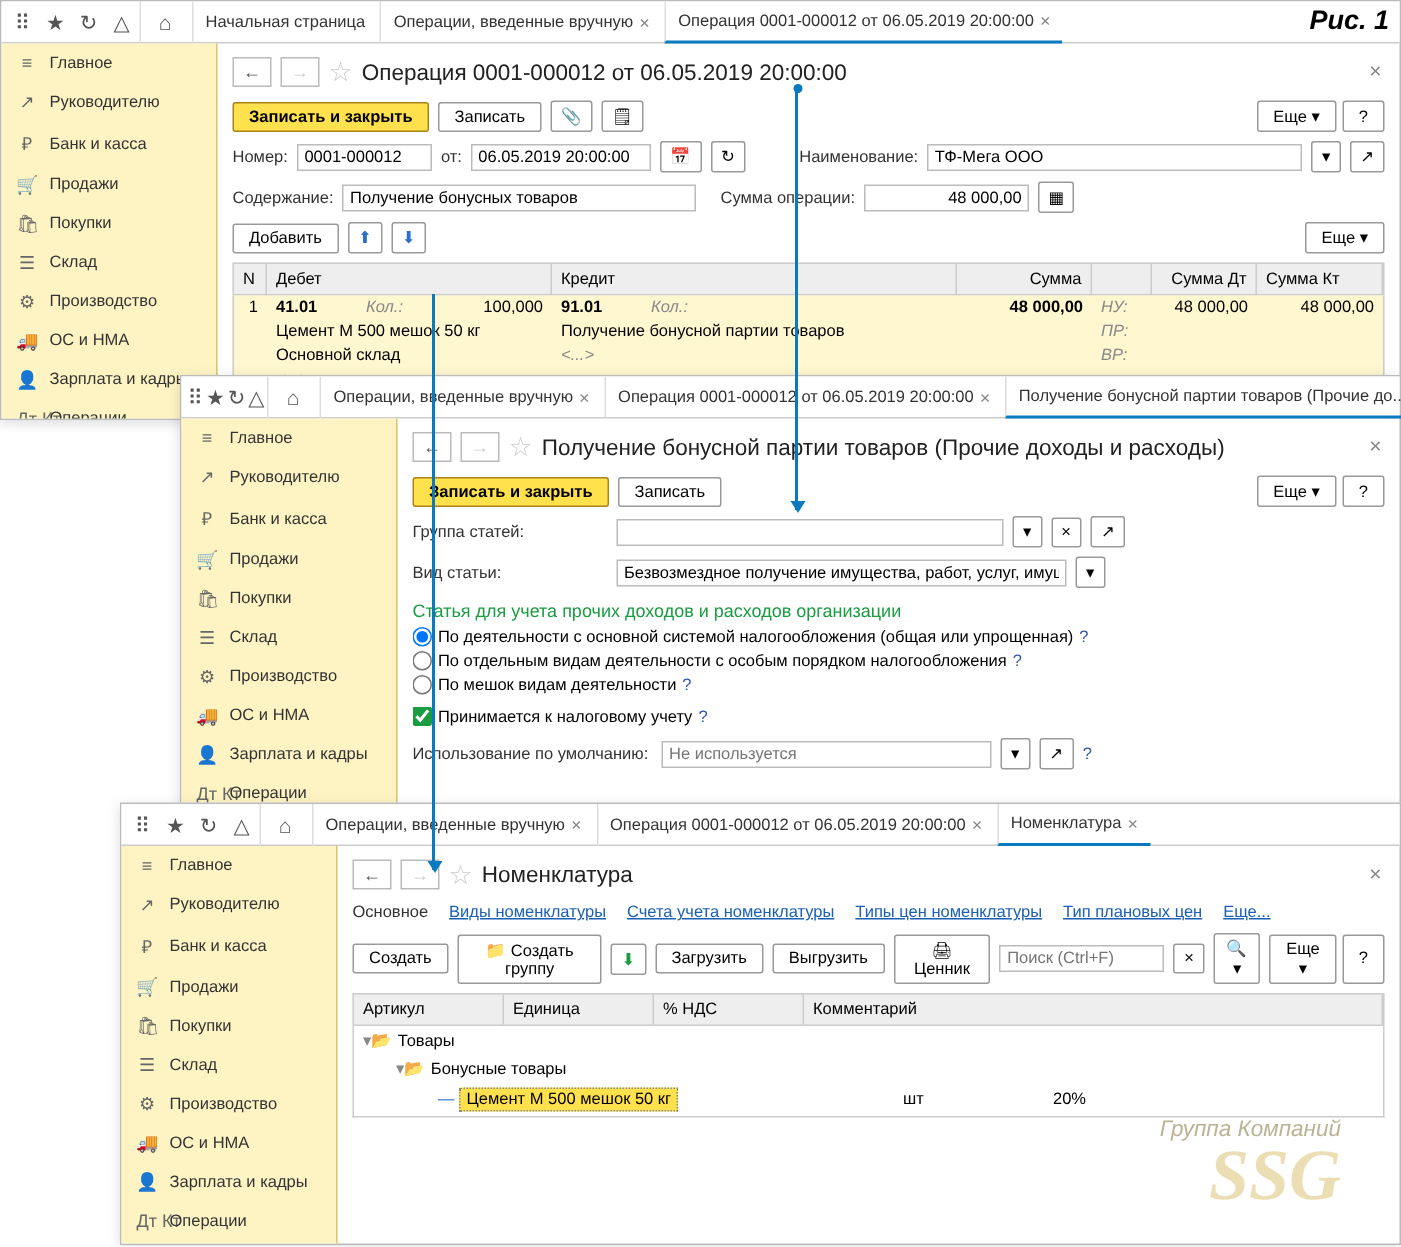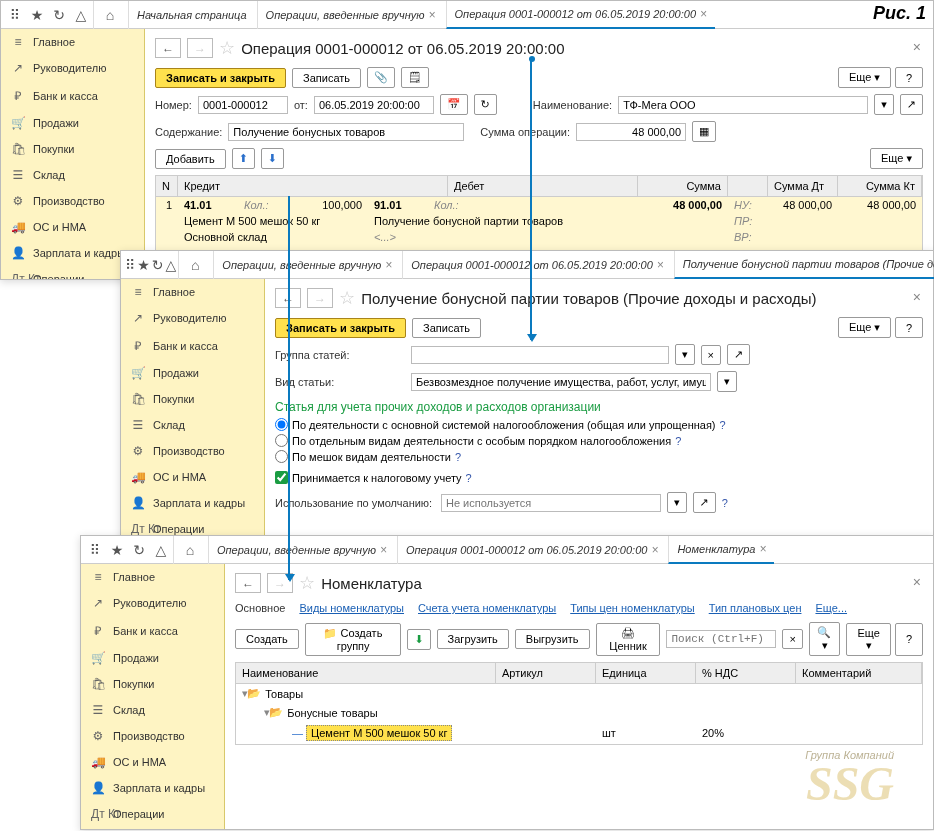--- a/index.html
+++ b/index.html
@@ -7,21 +7,21 @@
 
 .window { position: absolute; background: #fff; border: 1px solid #bbb; box-shadow: 0 2px 8px rgba(0,0,0,0.15); }
 .w1 { top: 0; left: 0; width: 934px; height: 280px; }
 .w2 { top: 250px; left: 120px; width: 814px; height: 290px; }
 .w3 { top: 535px; left: 80px; width: 854px; height: 295px; }
 
 .ris { position: absolute; top: 3px; right: 8px; font-weight: bold; font-style: italic; font-size: 18px; z-index: 100; }
 
 .topbar { display: flex; align-items: center; height: 28px; border-bottom: 1px solid #ccc; background: #fff; padding: 0 4px; gap: 2px; }
 .tbicon { width: 20px; height: 20px; display: flex; align-items: center; justify-content: center; color: #555; font-size: 14px; cursor: pointer; }
-.tab { display: flex; align-items: center; padding: 12px 8px; height: 28px; border-left: 1px solid #ddd; font-size: 11px; color: #333; gap: 4px; cursor: pointer; white-space: nowrap; font-style: italic; }
+.tab { display: flex; align-items: center; padding: 12px 8px; height: 28px; border-left: 1px solid #ddd; font-size: 11px; color: #333; gap: 4px; cursor: pointer; white-space: nowrap; }
 .tab.active { border-bottom: 2px solid #0a7abf; }
 .tab-close { color: #888; font-size: 12px; }
 .home-icon-wrap { padding: 0 6px; border-left: 1px solid #ddd; height: 28px; display: flex; align-items: center; }
 
 .body-row { display: flex; height: calc(100% - 28px); }
 .sidebar { width: 144px; background: #fef4c3; border-right: 1px solid #d8c86b; overflow: hidden; }
 .sidebar-item { display: flex; align-items: center; gap: 8px; padding: 6px 10px; font-size: 11px; color: #333; cursor: pointer; white-space: nowrap; }
 .sidebar-item .sico { width: 14px; text-align: center; color: #666; font-size: 12px; }
 
 .main { flex: 1; padding: 8px 10px; overflow: hidden; position: relative; }
@@ -61,21 +61,21 @@
 .tree-body { border: 1px solid #ccc; border-top: none; font-size: 11px; }
 .tree-item { display: flex; align-items: center; padding: 3px 6px; }
 .folder { color: #d68f00; margin-right: 4px; }
 .tree-sel { background: #ffe14d; border: 1px dotted #888; display: inline-block; padding: 1px 4px; }
 
 .arrow { position: absolute; width: 0; border-left: 2px solid #0a7abf; z-index: 200; }
 .arrow::after { content: ''; position: absolute; bottom: -2px; left: -5px; border-left: 5px solid transparent; border-right: 5px solid transparent; border-top: 8px solid #0a7abf; }
 .arrowdot::before { content: ''; position: absolute; top: -4px; left: -3px; width: 6px; height: 6px; background: #0a7abf; border-radius: 50%; }
 
 .watermark { position: absolute; bottom: 20px; right: 40px; font-size: 48px; font-weight: bold; font-style: italic; color: rgba(200,160,40,0.35); font-family: Georgia, serif; z-index: 300; }
-.watermark-sub { position: absolute; bottom: 70px; right: 40px; font-size: 11px; font-style: italic; color: rgba(120,100,40,0.5); z-index: 300; }
+.watermark-sub { position: absolute; bottom: 70px; right: 40px; font-size: 15px; font-style: italic; color: rgba(120,100,40,0.5); z-index: 300; }
 
 .hiinput { border: 1px solid #d6a500; background: #fff; padding: 2px 4px; }
 .hiinput span { background: #2a6fcb; color: #fff; padding: 0 2px; }
 </style>
 </head>
 <body>
 
 <div class="ris">Рис. 1</div>
 
 <div class="window w1">
@@ -182,26 +182,26 @@
       <div class="btnrow">
         <button class="btn">Добавить</button>
         <button class="btn btn-sm" style="color:#2a6fcb">⬆</button>
         <button class="btn btn-sm" style="color:#2a6fcb">⬇</button>
         <div class="right-group">
             <button class="btn"><span>Еще</span> ▾</button>
           </div>
       </div>
       <div class="table-head">
         <div class="th" style="width:22px">N</div>
+        <div class="th" style="width:190px">Дебет</div>
         <div class="th" style="width:270px">Кредит</div>
-        <div class="th" style="width:190px">Дебет</div>
         <div class="th" style="width:90px;text-align:right">Сумма</div>
         <div class="th" style="width:40px"></div>
-        <div class="th" style="width:70px;">Сумма Дт</div>
-        <div class="th" style="flex:1;text-align:right">Сумма Кт</div>
+        <div class="th" style="width:70px;text-align:right">Сумма Дт</div>
+        <div class="th" style="flex:1;text-align:left">Сумма Кт</div>
       </div>
       <div class="table-body">
         <div class="trow">
           <div class="td" style="width:22px;text-align:right">1</div>
           <div class="td" style="width:60px;font-weight:bold">41.01</div>
           <div class="td" style="width:60px;font-style:italic;color:#888">Кол.:</div>
           <div class="td" style="width:70px;text-align:right">100,000</div>
           <div class="td" style="width:60px;font-weight:bold">91.01</div>
           <div class="td" style="width:210px;font-style:italic;color:#888">Кол.:</div>
           <div class="td" style="width:90px;text-align:right;font-weight:bold">48 000,00</div>
@@ -438,30 +438,29 @@
         <span class="link">Тип плановых цен</span>
         <span class="link">Еще...</span>
       </div>
       <div class="btnrow">
         <button class="btn">Создать</button>
         <button class="btn">📁 <span>Создать группу</span></button>
         <button class="btn btn-sm" style="color:#1a9c42">⬇</button>
         <button class="btn">Загрузить</button>
         <button class="btn">Выгрузить</button>
         <button class="btn">🖨 <span>Ценник</span></button>
-        <input class="input" style="width: 110px; font-family: Liberation Mono, monospace;" placeholder="Поиск (Ctrl+F)">
+        <input class="input" style="width: 110px;" placeholder="Поиск (Ctrl+F)">
         <button class="btn btn-sm">×</button>
         <button class="btn btn-sm">🔍 ▾</button>
         <div class="right-group">
           <button class="btn"><span>Еще</span> ▾</button>
           <button class="btn">?</button>
         </div>
       </div>
       <div class="tree-row">
-        <div class="th" style="width:260px">Наименование</div>
         <div class="th" style="width:100px">Артикул</div>
         <div class="th" style="width:100px">Единица</div>
         <div class="th" style="width:100px">% НДС</div>
         <div class="th" style="flex:1">Комментарий</div>
       </div>
       <div class="tree-body">
         <div class="tree-item">
             <span style="color:#888">▾</span> 
             <span class="folder">📂</span>
             <span>Товары</span>

